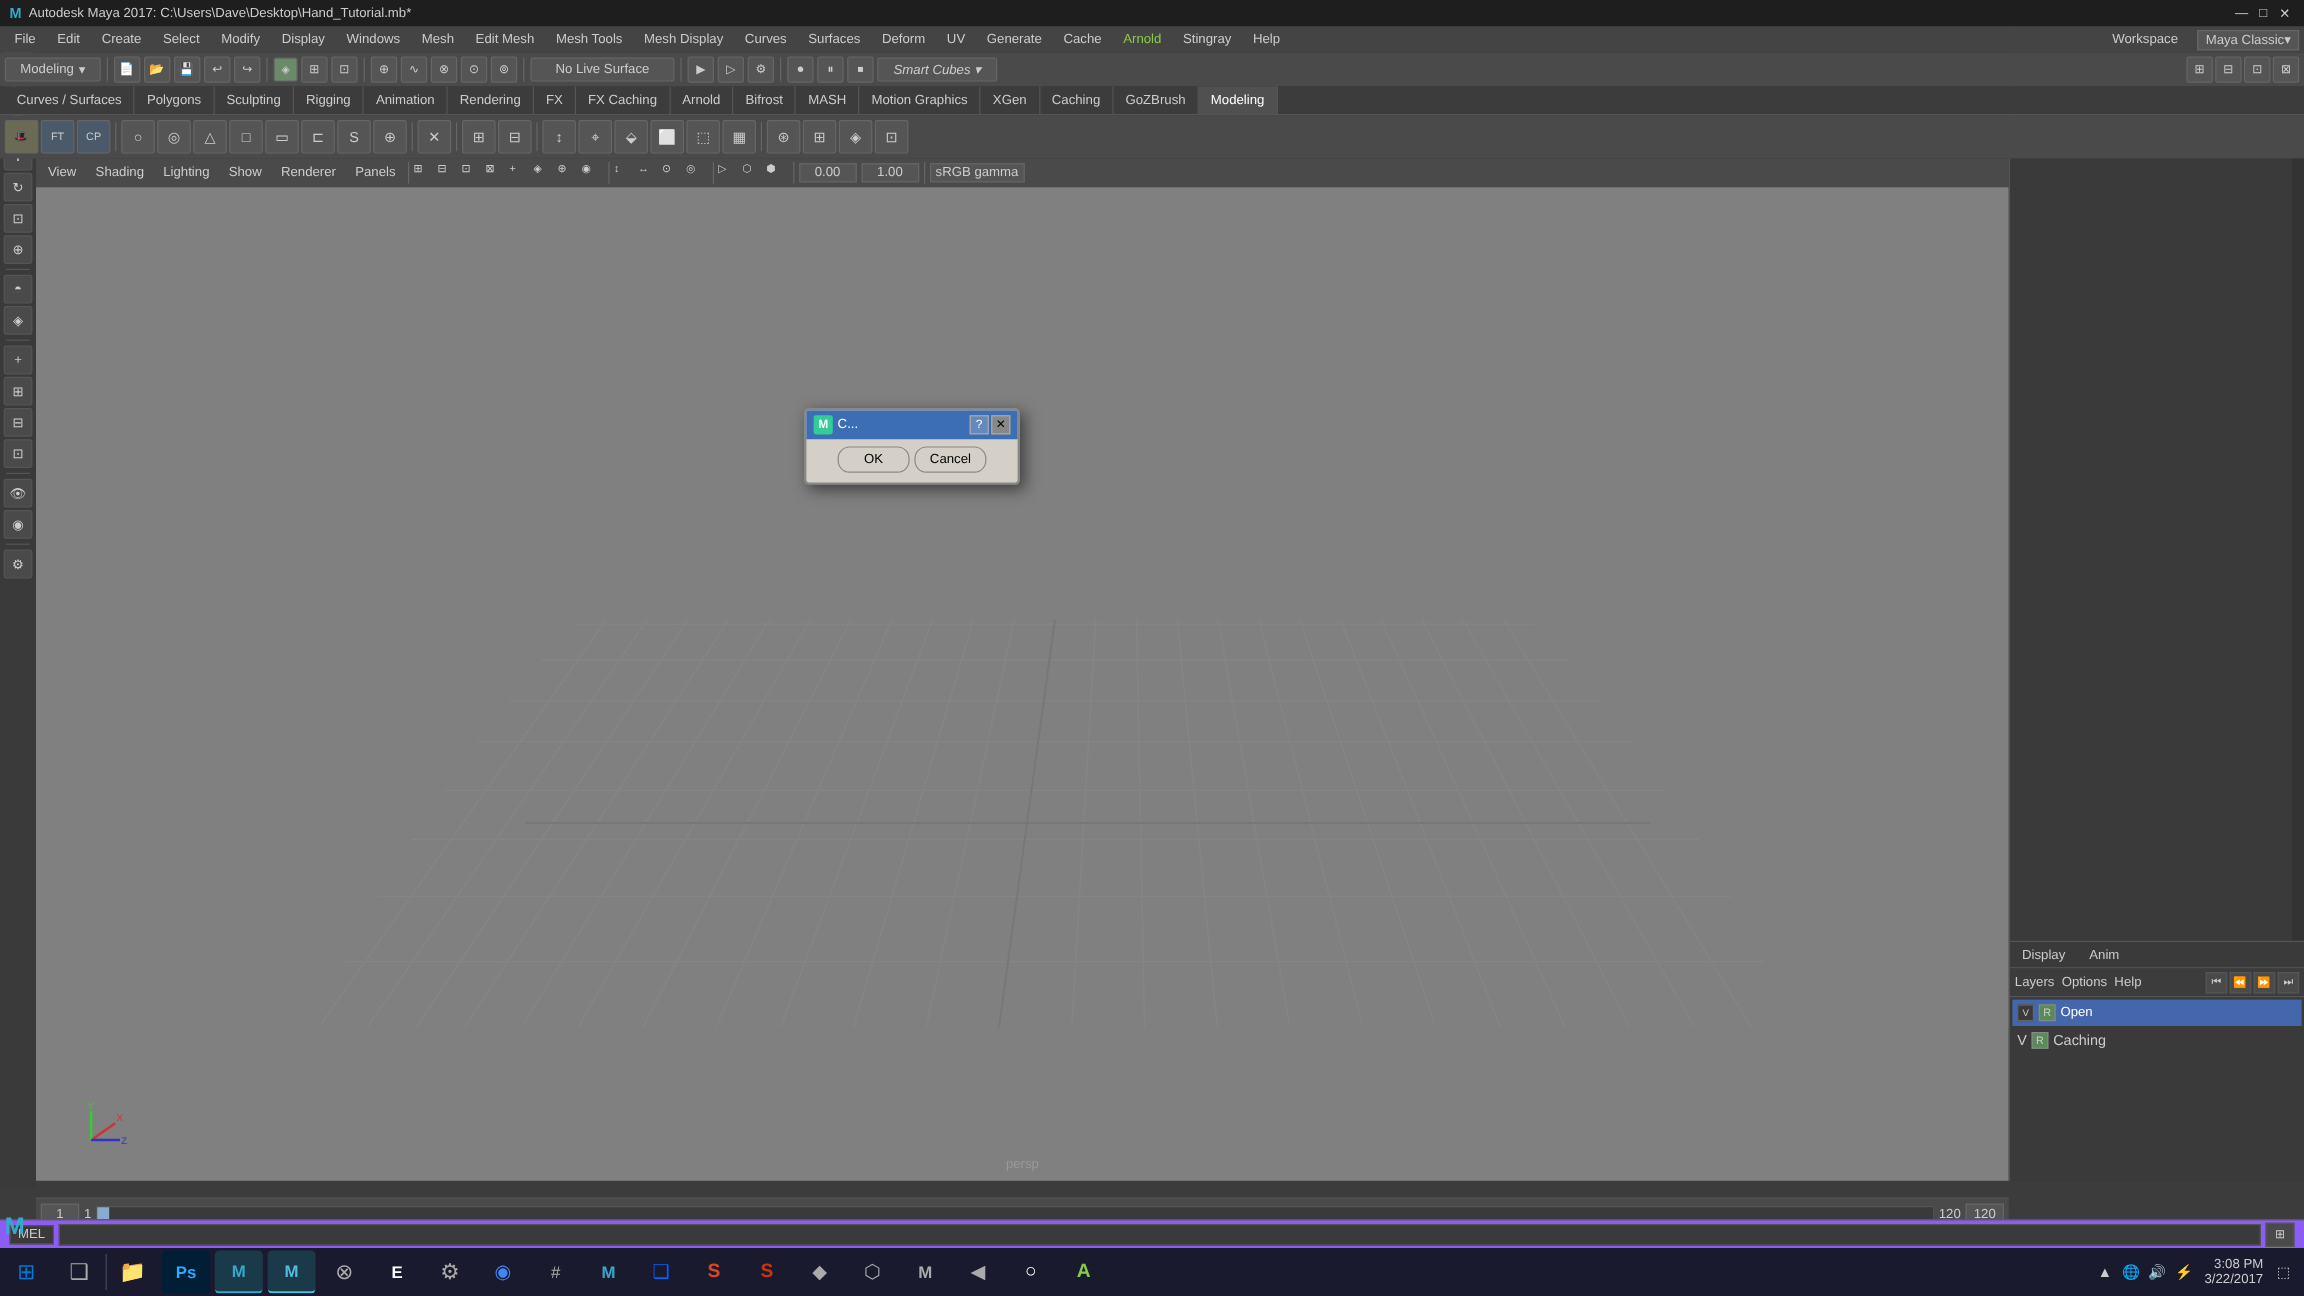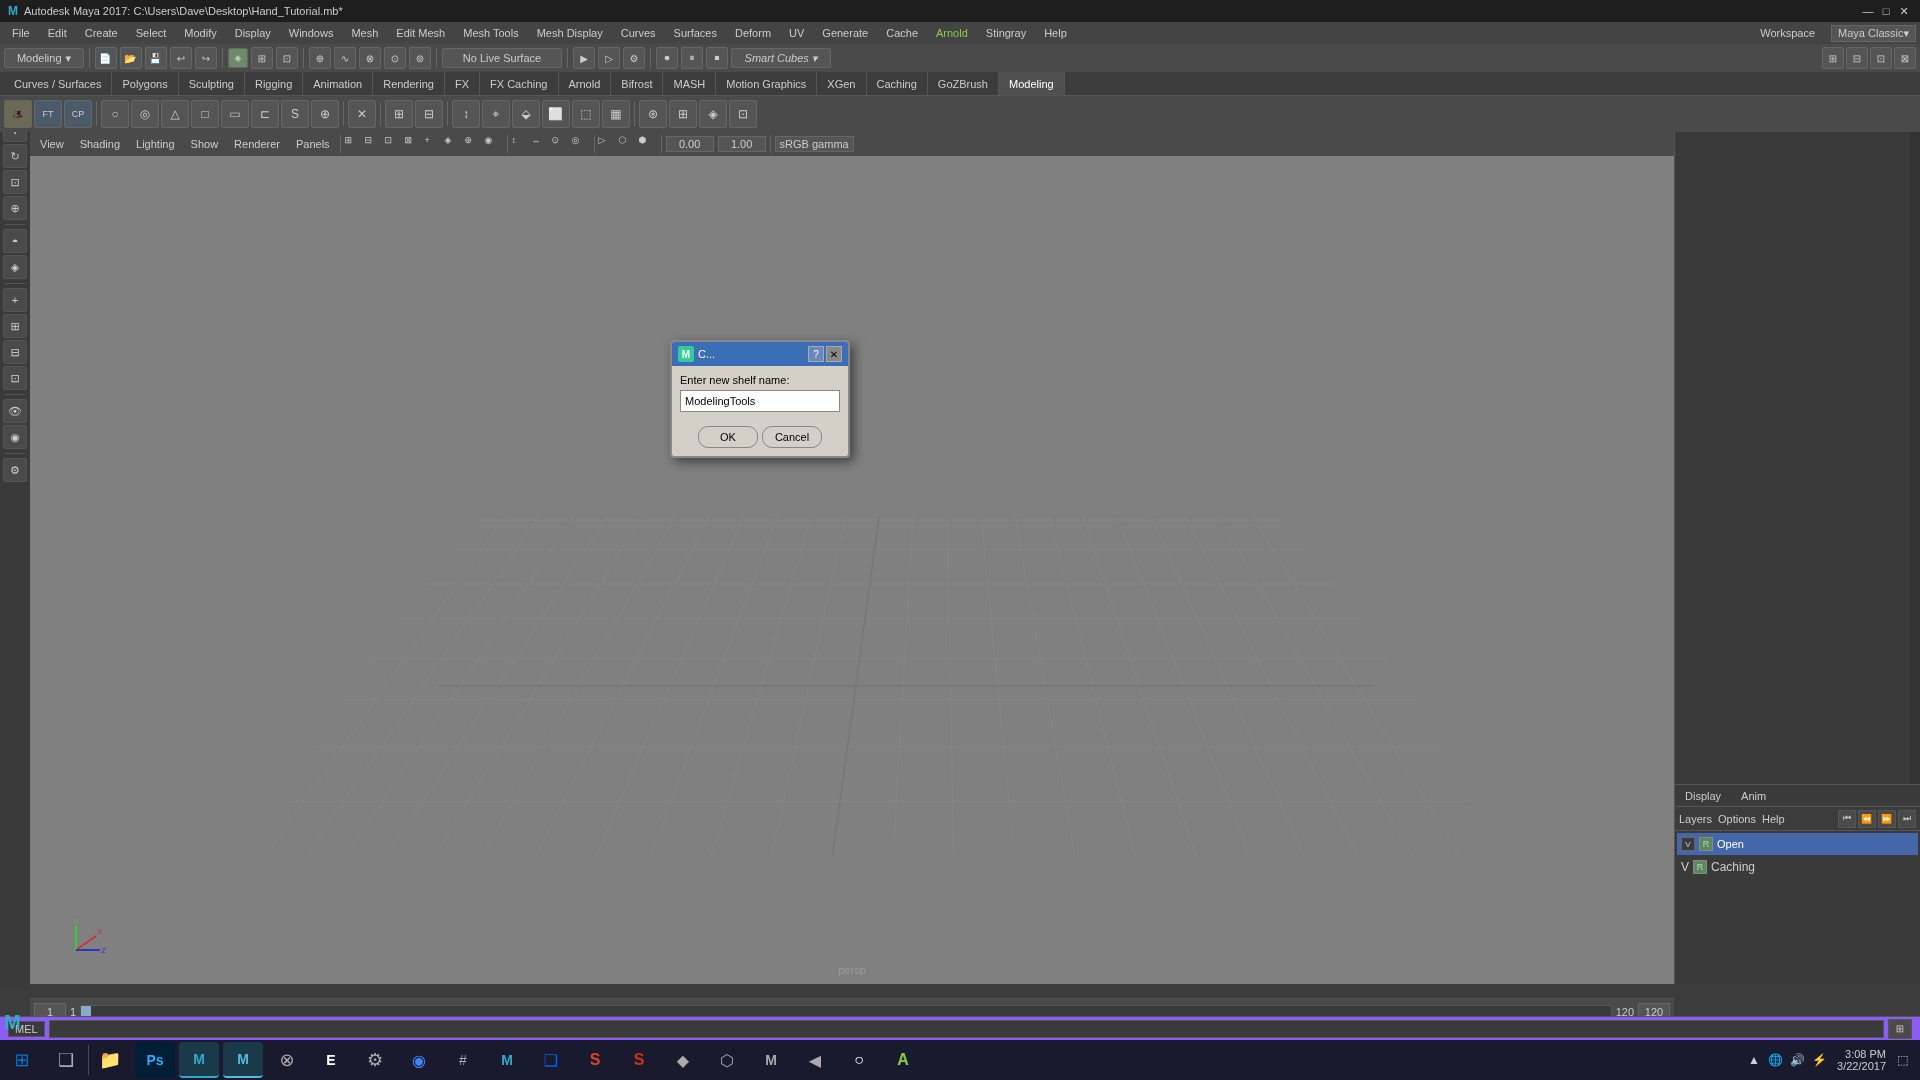--- a/index.html
+++ b/index.html
@@ -1172,22 +1172,18 @@
     <div id="dialog-titlebar">
       <div class="dialog-icon">
         <span>M</span>
       </div>
       <span class="dialog-title">C...</span>
       <div class="dialog-controls">
         <div class="dialog-help">?</div>
         <div class="dialog-close">✕</div>
       </div>
     </div>
-    <div id="dialog-body">
-      <div class="dialog-label">Enter new shelf name:</div>
-      <input type="text" id="dialog-input" value="ModelingTools" style="">
-    </div>
     <div id="dialog-buttons">
       <button class="dialog-btn">OK</button>
       <button class="dialog-btn">Cancel</button>
     </div>
   </div>
 </div>
 
 </body></html>

